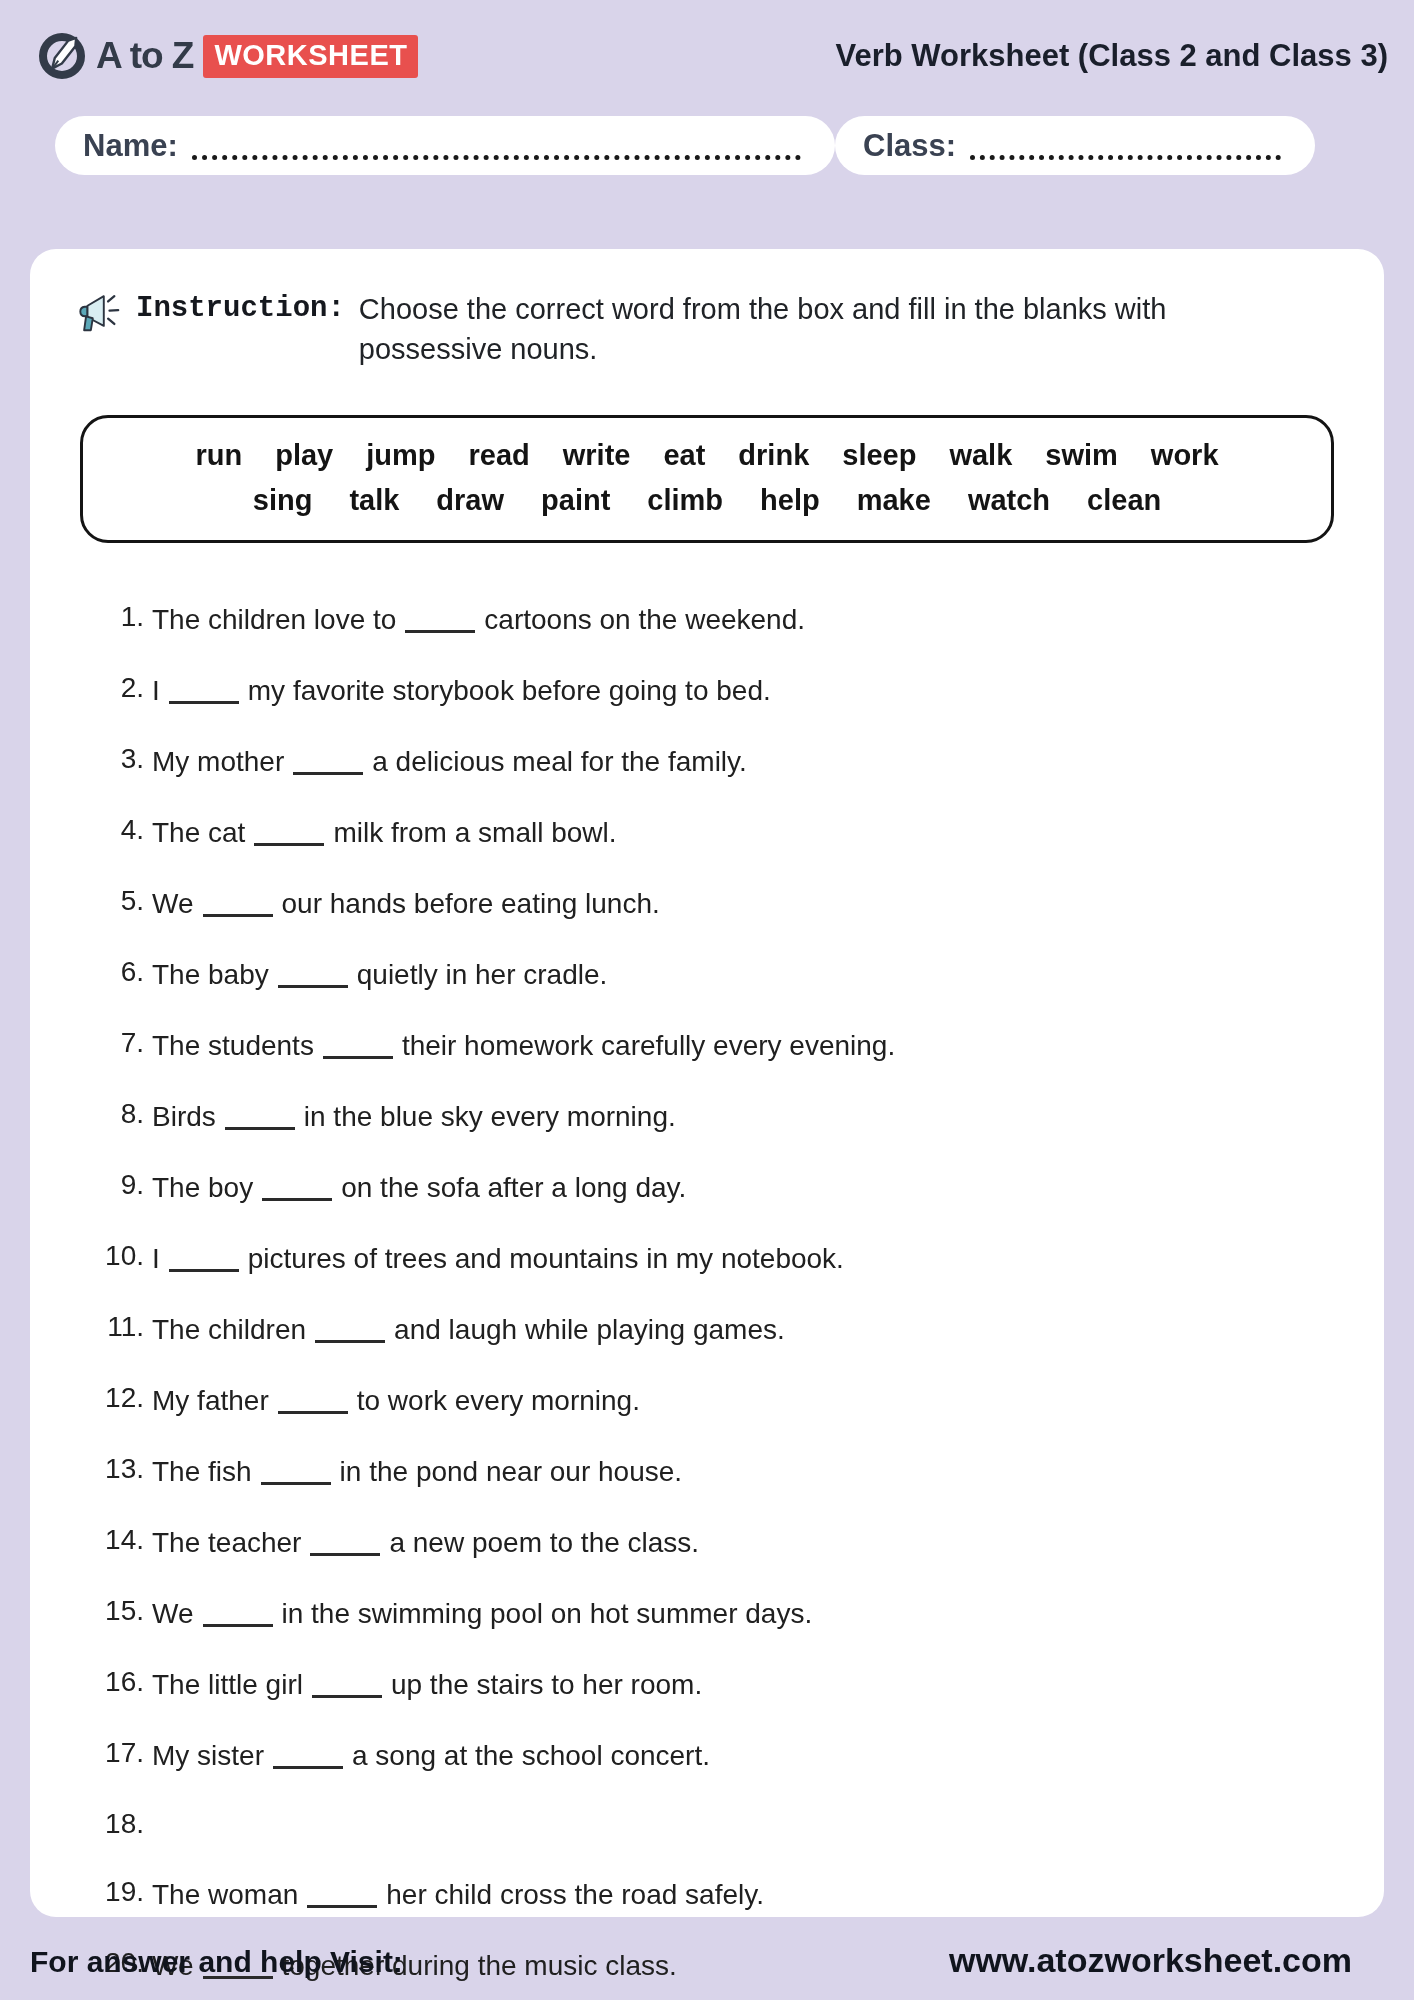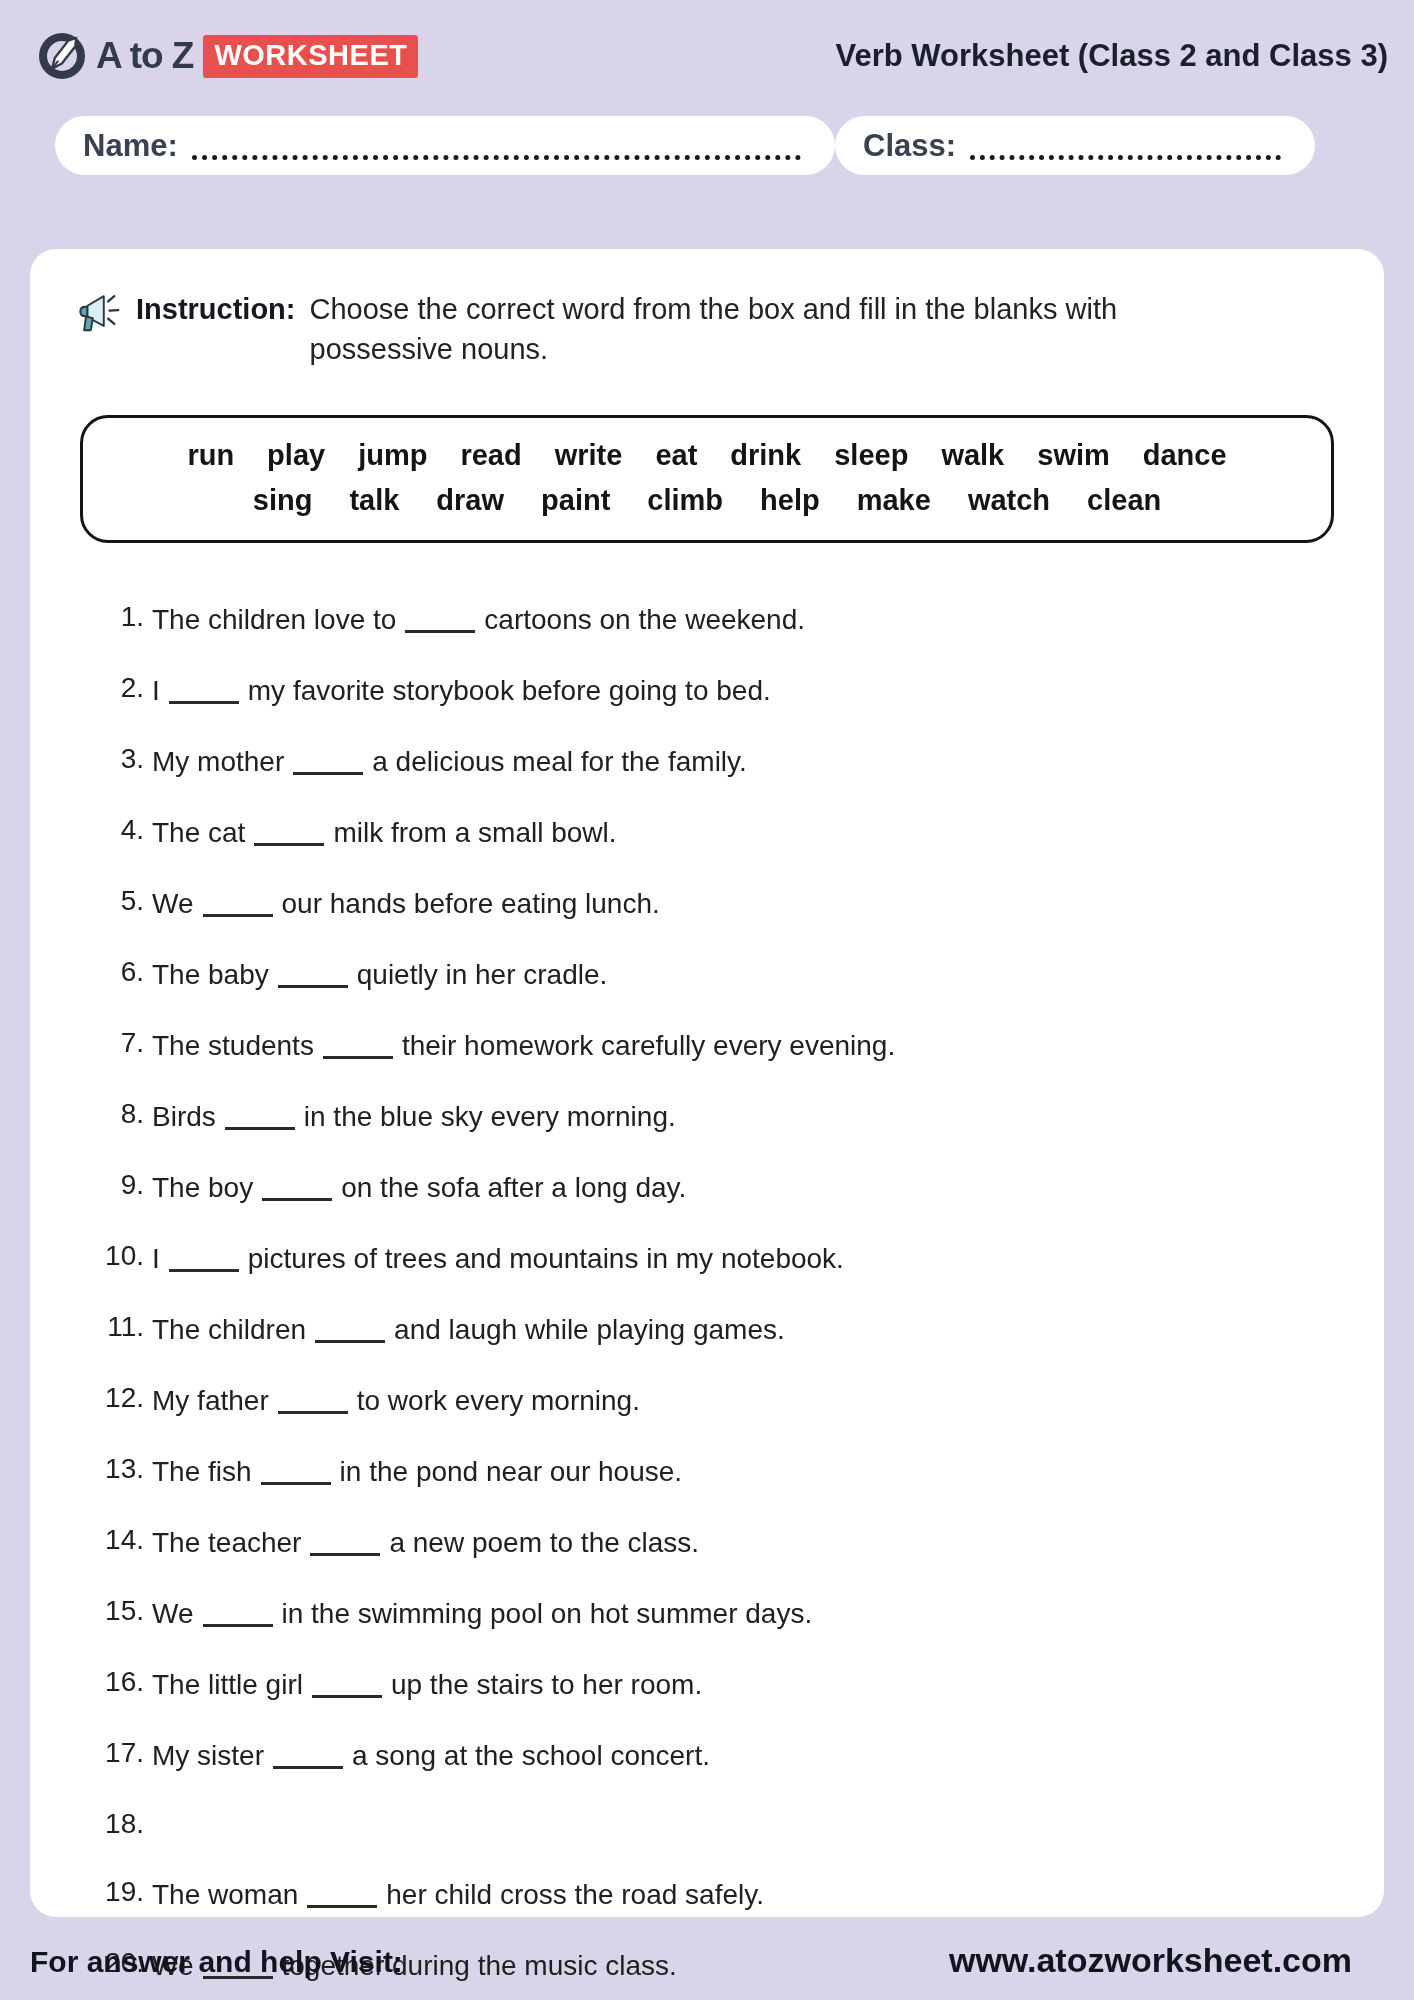--- a/index.html
+++ b/index.html
@@ -26,21 +26,21 @@
   .name-pill{width:780px;flex:none;}
   .class-pill{width:480px;flex:none;}
   .field-label{font-weight:bold;font-size:31px;color:#3a4252;white-space:nowrap;}
   .dotted-line{flex:1;border-bottom:5px dotted #191919;align-self:flex-end;margin:0 4px 15px 14px;height:10px;}
 
   
   .card{background:#fff;border-radius:26px;margin:74px auto 0;width:1354px;height:1668px;padding:36px 34px 0;}
 
   .instruction{display:flex;align-items:flex-start;gap:14px;padding:2px 0 0 12px;}
   .megaphone{width:46px;height:46px;flex:none;margin-top:2px;}
-  .instruction-label{font-weight:bold;font-size:29px;color:#15181e;white-space:nowrap;line-height:40px;margin-top:2px;}
+  .instruction-label{font-weight:bold;font-size:29px;color:#15181e;white-space:nowrap;line-height:40px;margin-top:2px;font-family:Liberation Mono, monospace;}
   .instruction-text{font-size:29px;color:#202327;line-height:40px;margin-top:2px;max-width:900px;}
 
   .word-box{border:3px solid #141414;border-radius:28px;margin:46px 16px 0;padding:15px 14px 17px;}
   .word-row{display:flex;justify-content:center;gap:33px;font-weight:bold;font-size:29px;color:#141414;line-height:45px;}
   .word-row+.word-row{gap:37px;}
 
   .questions{margin-top:56px;padding-left:22px;}
   .q-row{display:flex;font-size:28px;color:#202020;line-height:35px;margin-bottom:33px;}
   .q-num{width:58px;flex:none;text-align:right;}
   .q-text{margin-left:8px;}
@@ -104,21 +104,21 @@
       <span class="word">run</span>
           <span class="word">play</span>
           <span class="word">jump</span>
           <span class="word">read</span>
           <span class="word">write</span>
           <span class="word">eat</span>
           <span class="word">drink</span>
           <span class="word">sleep</span>
           <span class="word">walk</span>
           <span class="word">swim</span>
-          <span class="word">dance</span>
+          <span class="word">work</span>
         </div>
       <div class="word-row">
 
       <span class="word">sing</span>
           <span class="word">talk</span>
           <span class="word">draw</span>
           <span class="word">paint</span>
           <span class="word">climb</span>
           <span class="word">help</span>
           <span class="word">make</span>

